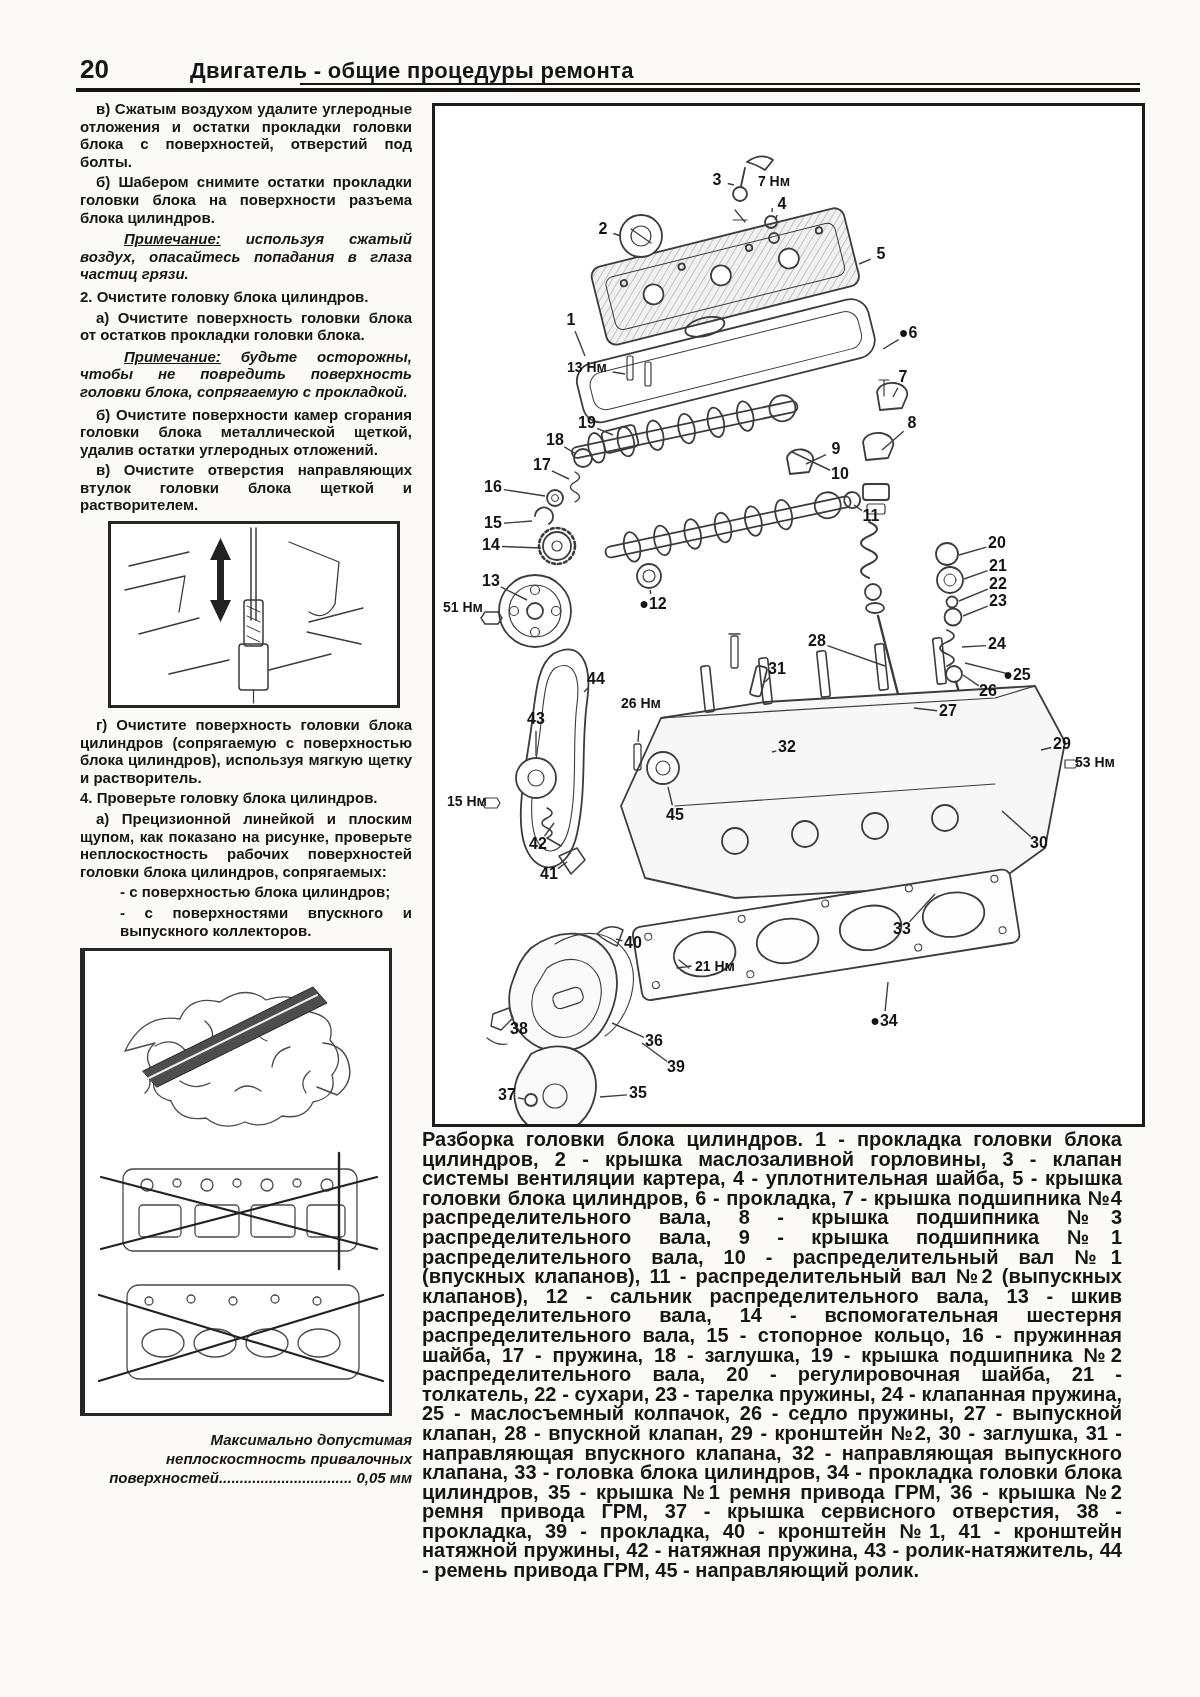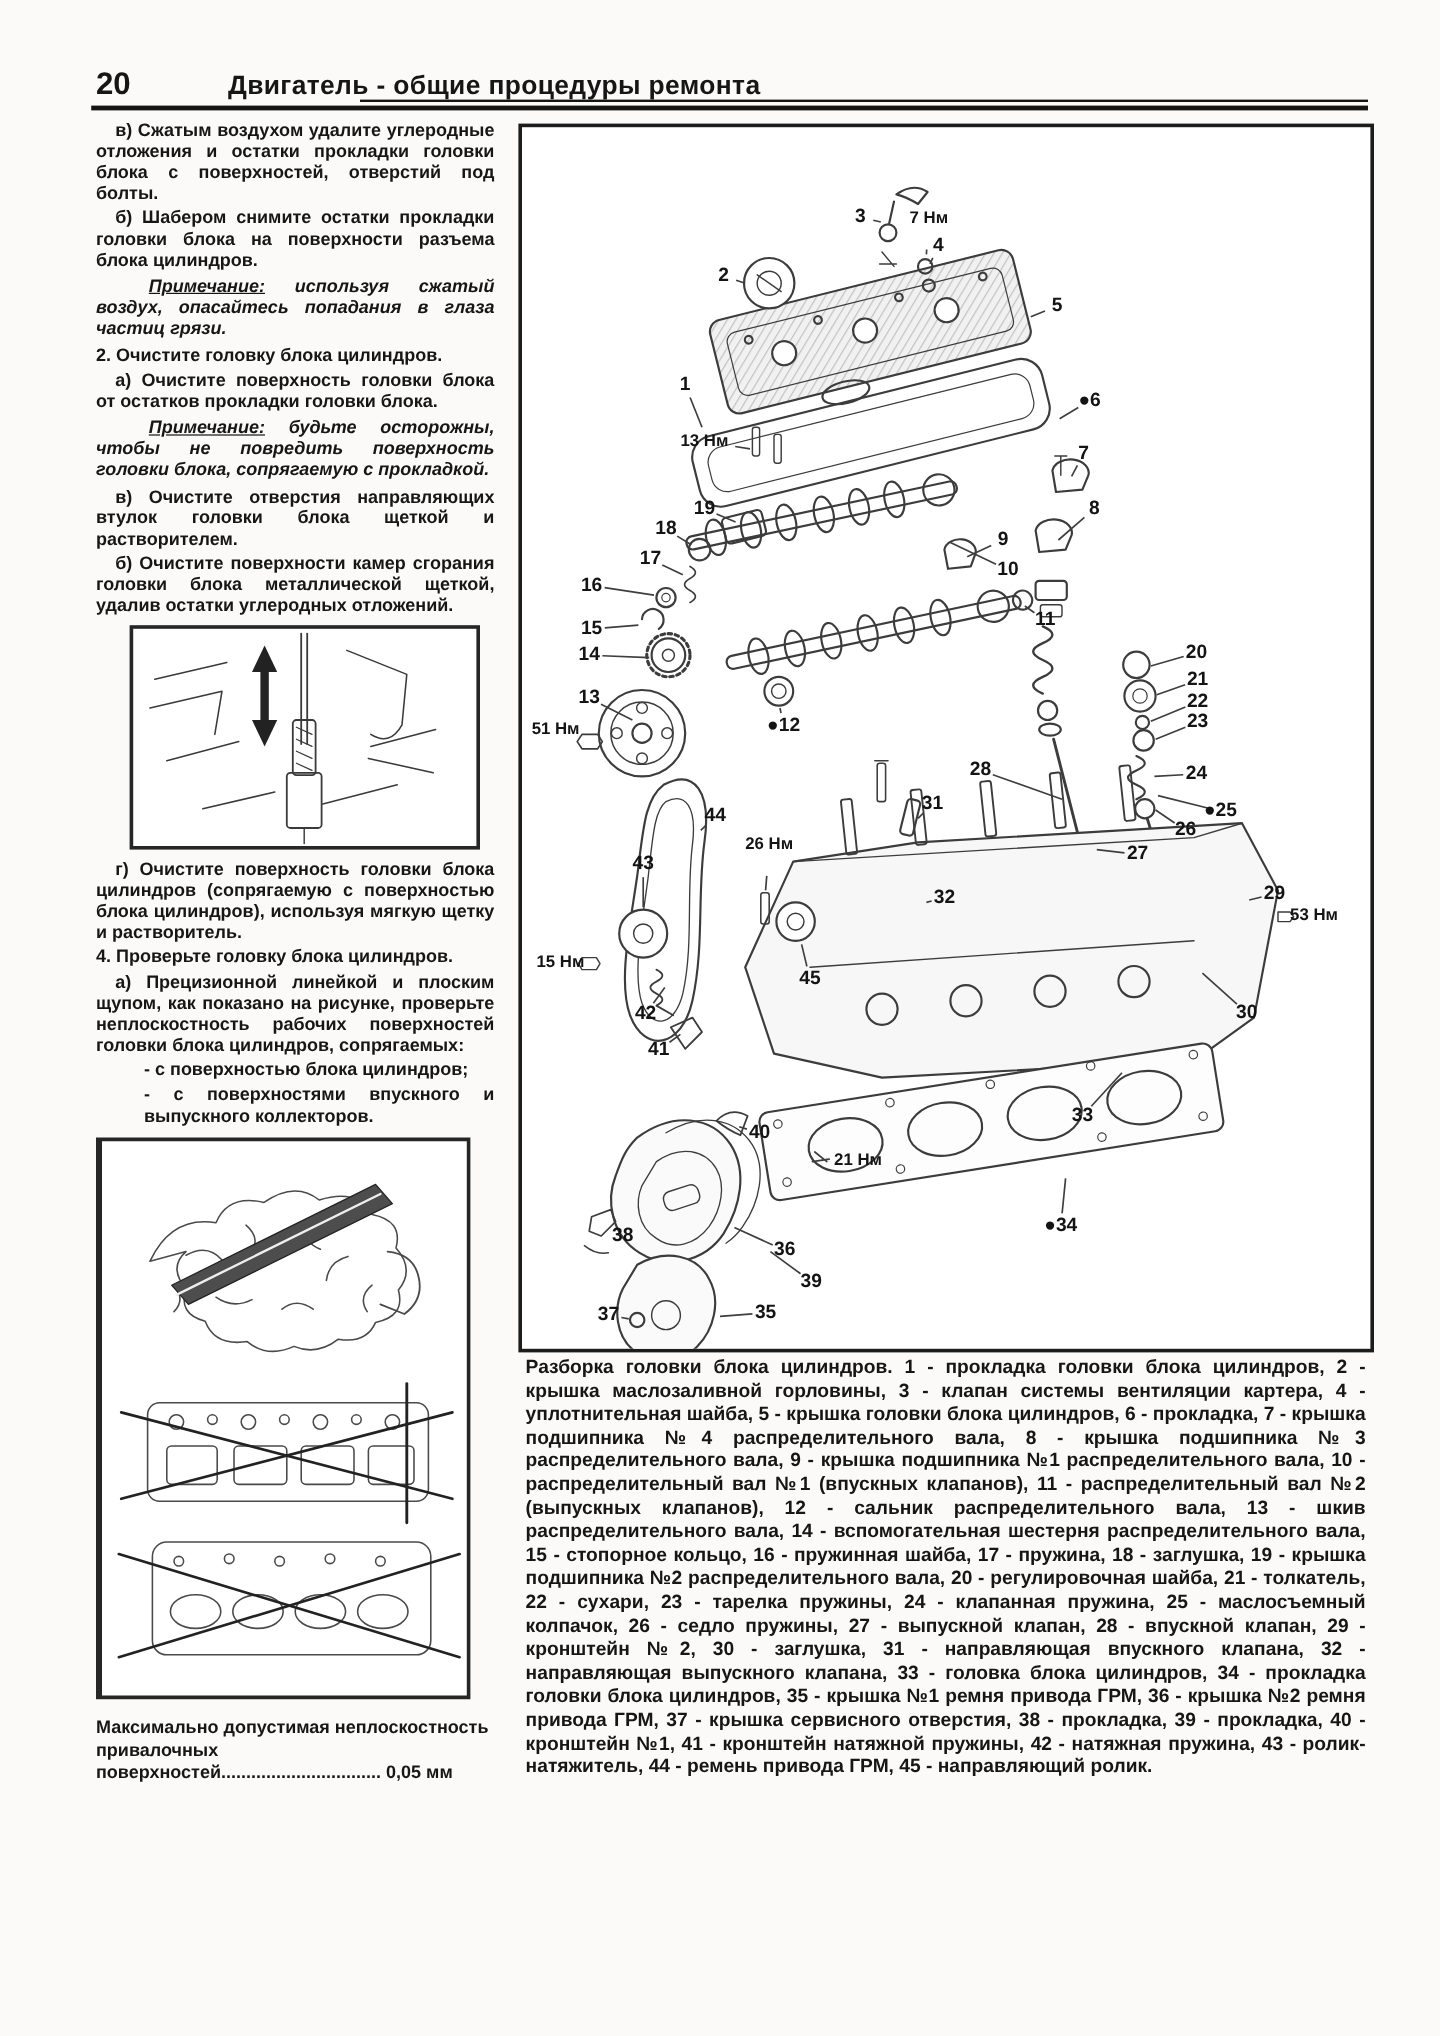--- a/index.html
+++ b/index.html
@@ -18,51 +18,51 @@
     font-size:15px;line-height:17.6px;font-weight:bold;text-align:justify;}
   .left-col p{margin:0 0 3px 0;}
   .left-col p.sub{text-indent:16px;}
   .left-col p.note{font-style:italic;margin:4px 0 5px 0;}
   .note-label{text-decoration:underline;margin-left:44px;}
   .left-col p.dash{text-indent:0;margin-left:40px;}
   .fig{background:#ffffff;border:3px solid #262626;}
   .fig svg{display:block;}
   .fig1{width:286px;height:181px;margin:7px 0 8px 28px;}
   .fig2{width:304px;height:462px;margin:9px 0 10px 0;border-left-width:5px;}
-  p.spec{margin-top:14px;text-align:left;line-height:19px;}
+  p.spec{font-style:italic;margin-top:14px;text-align:right;line-height:19px;}
 
   .diagram-box{position:absolute;left:432px;top:103px;width:707px;height:1018px;
     border:3px solid #1c1c1c;background:#ffffff;}
   .diagram-box svg{display:block;}
   .co{font:bold 16px "Liberation Sans",sans-serif;fill:#141414;text-anchor:middle;dominant-baseline:middle;}
   .tq{font:bold 14px "Liberation Sans",sans-serif;fill:#141414;text-anchor:middle;dominant-baseline:middle;}
   .leader{stroke:#3e3e3e;stroke-width:1.4;}
 
-  .caption{position:absolute;left:438px;top:1130px;width:700px;margin:0;
-    font-size:16px;line-height:19.6px;font-weight:bold;text-align:justify;}
+  .caption{position:absolute;left:422px;top:1130px;width:700px;margin:0;
+    font-size:20px;line-height:19.6px;font-weight:bold;text-align:justify;}
 </style>
 </head>
 <body>
 
 <div>
 
   <div class="page-number">20</div>
   <div class="page-title">Двигатель - общие процедуры ремонта</div>
   <div class="header-rule2"></div>
   <div class="header-rule"></div>
 
   <div class="left-col">
     <p class="sub">в) Сжатым воздухом удалите углеродные отложения и остатки прокладки головки блока с поверхностей, отверстий под болты.</p>
     <p class="sub">б) Шабером снимите остатки прокладки головки блока на поверхности разъема блока цилиндров.</p>
     <p class="note"><span class="note-label">Примечание:</span><span> используя сжатый воздух, опасайтесь попадания в глаза частиц грязи.</span></p>
     <p class="num">2. Очистите головку блока цилиндров.</p>
     <p class="sub">а) Очистите поверхность головки блока от остатков прокладки головки блока.</p>
     <p class="note"><span class="note-label">Примечание:</span><span> будьте осторожны, чтобы не повредить поверхность головки блока, сопрягаемую с прокладкой.</span></p>
+    <p class="sub">б) Очистите поверхности камер сгорания головки блока металлической щеткой, удалив остатки углеродных отложений.</p>
     <p class="sub">в) Очистите отверстия направляющих втулок головки блока щеткой и растворителем.</p>
-    <p class="sub">б) Очистите поверхности камер сгорания головки блока металлической щеткой, удалив остатки углеродных отложений.</p>
 
     <div class="fig fig1">
       <svg width="286" height="181" viewBox="0 0 286 181">
         <g stroke="#3a3a3a" stroke-width="1.5" fill="none" stroke-linecap="round" stroke-linejoin="round">
           <line x1="140" y1="4" x2="140" y2="96"></line>
           <line x1="145" y1="4" x2="145" y2="96"></line>
           <rect x="133" y="76" width="19" height="46" rx="3"></rect>
           <path d="M136 82 l13 6 M136 92 l13 6 M136 102 l13 6 M136 112 l13 6" stroke-width="1"></path>
           <rect x="128" y="120" width="29" height="46" rx="3"></rect>
           <line x1="142.5" y1="166" x2="142.5" y2="179" stroke-width="1.2"></line>

